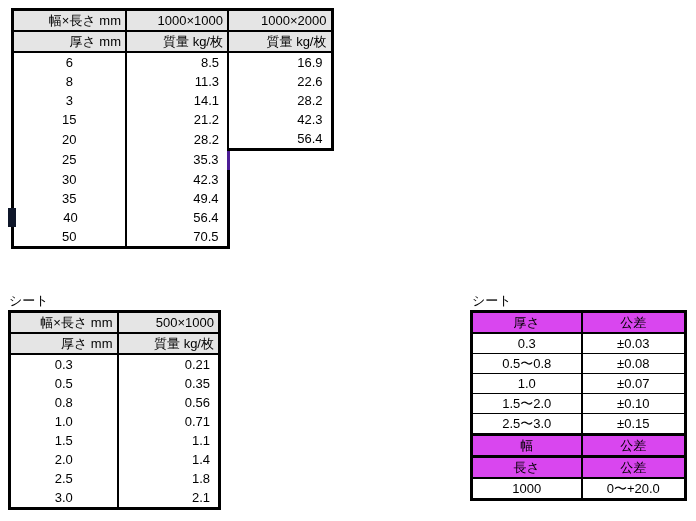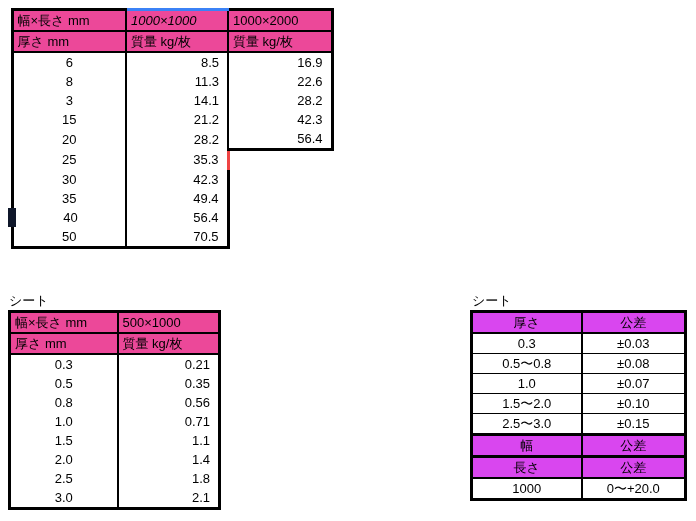--- a/index.html
+++ b/index.html
@@ -24,22 +24,22 @@
   }
   td {
     height: 19px;
     padding: 0 4px;
     font-size: 13px;
     line-height: 19px;
     white-space: nowrap;
     background: #ffffff;
   }
   .hdr {
-    background: #ec4899;
-    text-align: left;
+    background: #e5e5e5;
+    text-align: right;
     font-size: 13px;
   }
   .hdr-green {
     background: #d946ef;
     text-align: center;
   }
   .num  { text-align: right;  padding-right: 8px; }
   .ctr  { text-align: center; }
 
   
@@ -88,21 +88,21 @@
 
 <table class="abs" id="plate-table">
   <colgroup>
       <col class="c1">
       <col class="c2">
       <col class="c3">
     </colgroup>
   <tbody>
     <tr>
       <td class="hdr hdr-sep" style="border-left:3px solid #000;border-top:3px solid #000;">幅×長さ mm</td>
-      <td class="hdr hdr-sep vsep" style="border-top:3px solid #3b82f6;font-style:italic;">1000×1000</td>
+      <td class="hdr hdr-sep vsep" style="border-top:3px solid #000000;">1000×1000</td>
       <td class="hdr hdr-sep vsep" style="border-top:3px solid #000;border-right:3px solid #000;">1000×2000</td>
     </tr>
     <tr>
       <td class="hdr hdr-sep" style="border-left:3px solid #000;">厚さ mm</td>
       <td class="hdr hdr-sep vsep">質量 kg/枚</td>
       <td class="hdr hdr-sep vsep" style="border-right:3px solid #000;">質量 kg/枚</td>
     </tr>
 
     <tr>
       <td class="ctr" style="border-left:3px solid #000;">6</td>
@@ -125,21 +125,21 @@
       <td class="num vsep" style="border-right:3px solid #000;">42.3</td>
     </tr>
     <tr>
       <td class="ctr" style="border-left:3px solid #000;">20</td>
       <td class="num vsep">28.2</td>
       <td class="num vsep thick-b" style="border-right:3px solid #000;">56.4</td>
     </tr>
 
     <tr>
       <td class="ctr" style="border-left:3px solid #000;">25</td>
-      <td class="num vsep" style="border-right:3px solid #ef4444;">35.3</td>
+      <td class="num vsep" style="border-right:3px solid #4c1d95;">35.3</td>
       <td class="empty-cell"></td>
     </tr>
     <tr>
       <td class="ctr" style="border-left:3px solid #000;">30</td>
       <td class="num vsep" style="border-right:3px solid #000;">42.3</td>
       <td class="empty-cell"></td>
     </tr>
     <tr>
       <td class="ctr" style="border-left:3px solid #000;">35</td>
       <td class="num vsep" style="border-right:3px solid #000;">49.4</td>

